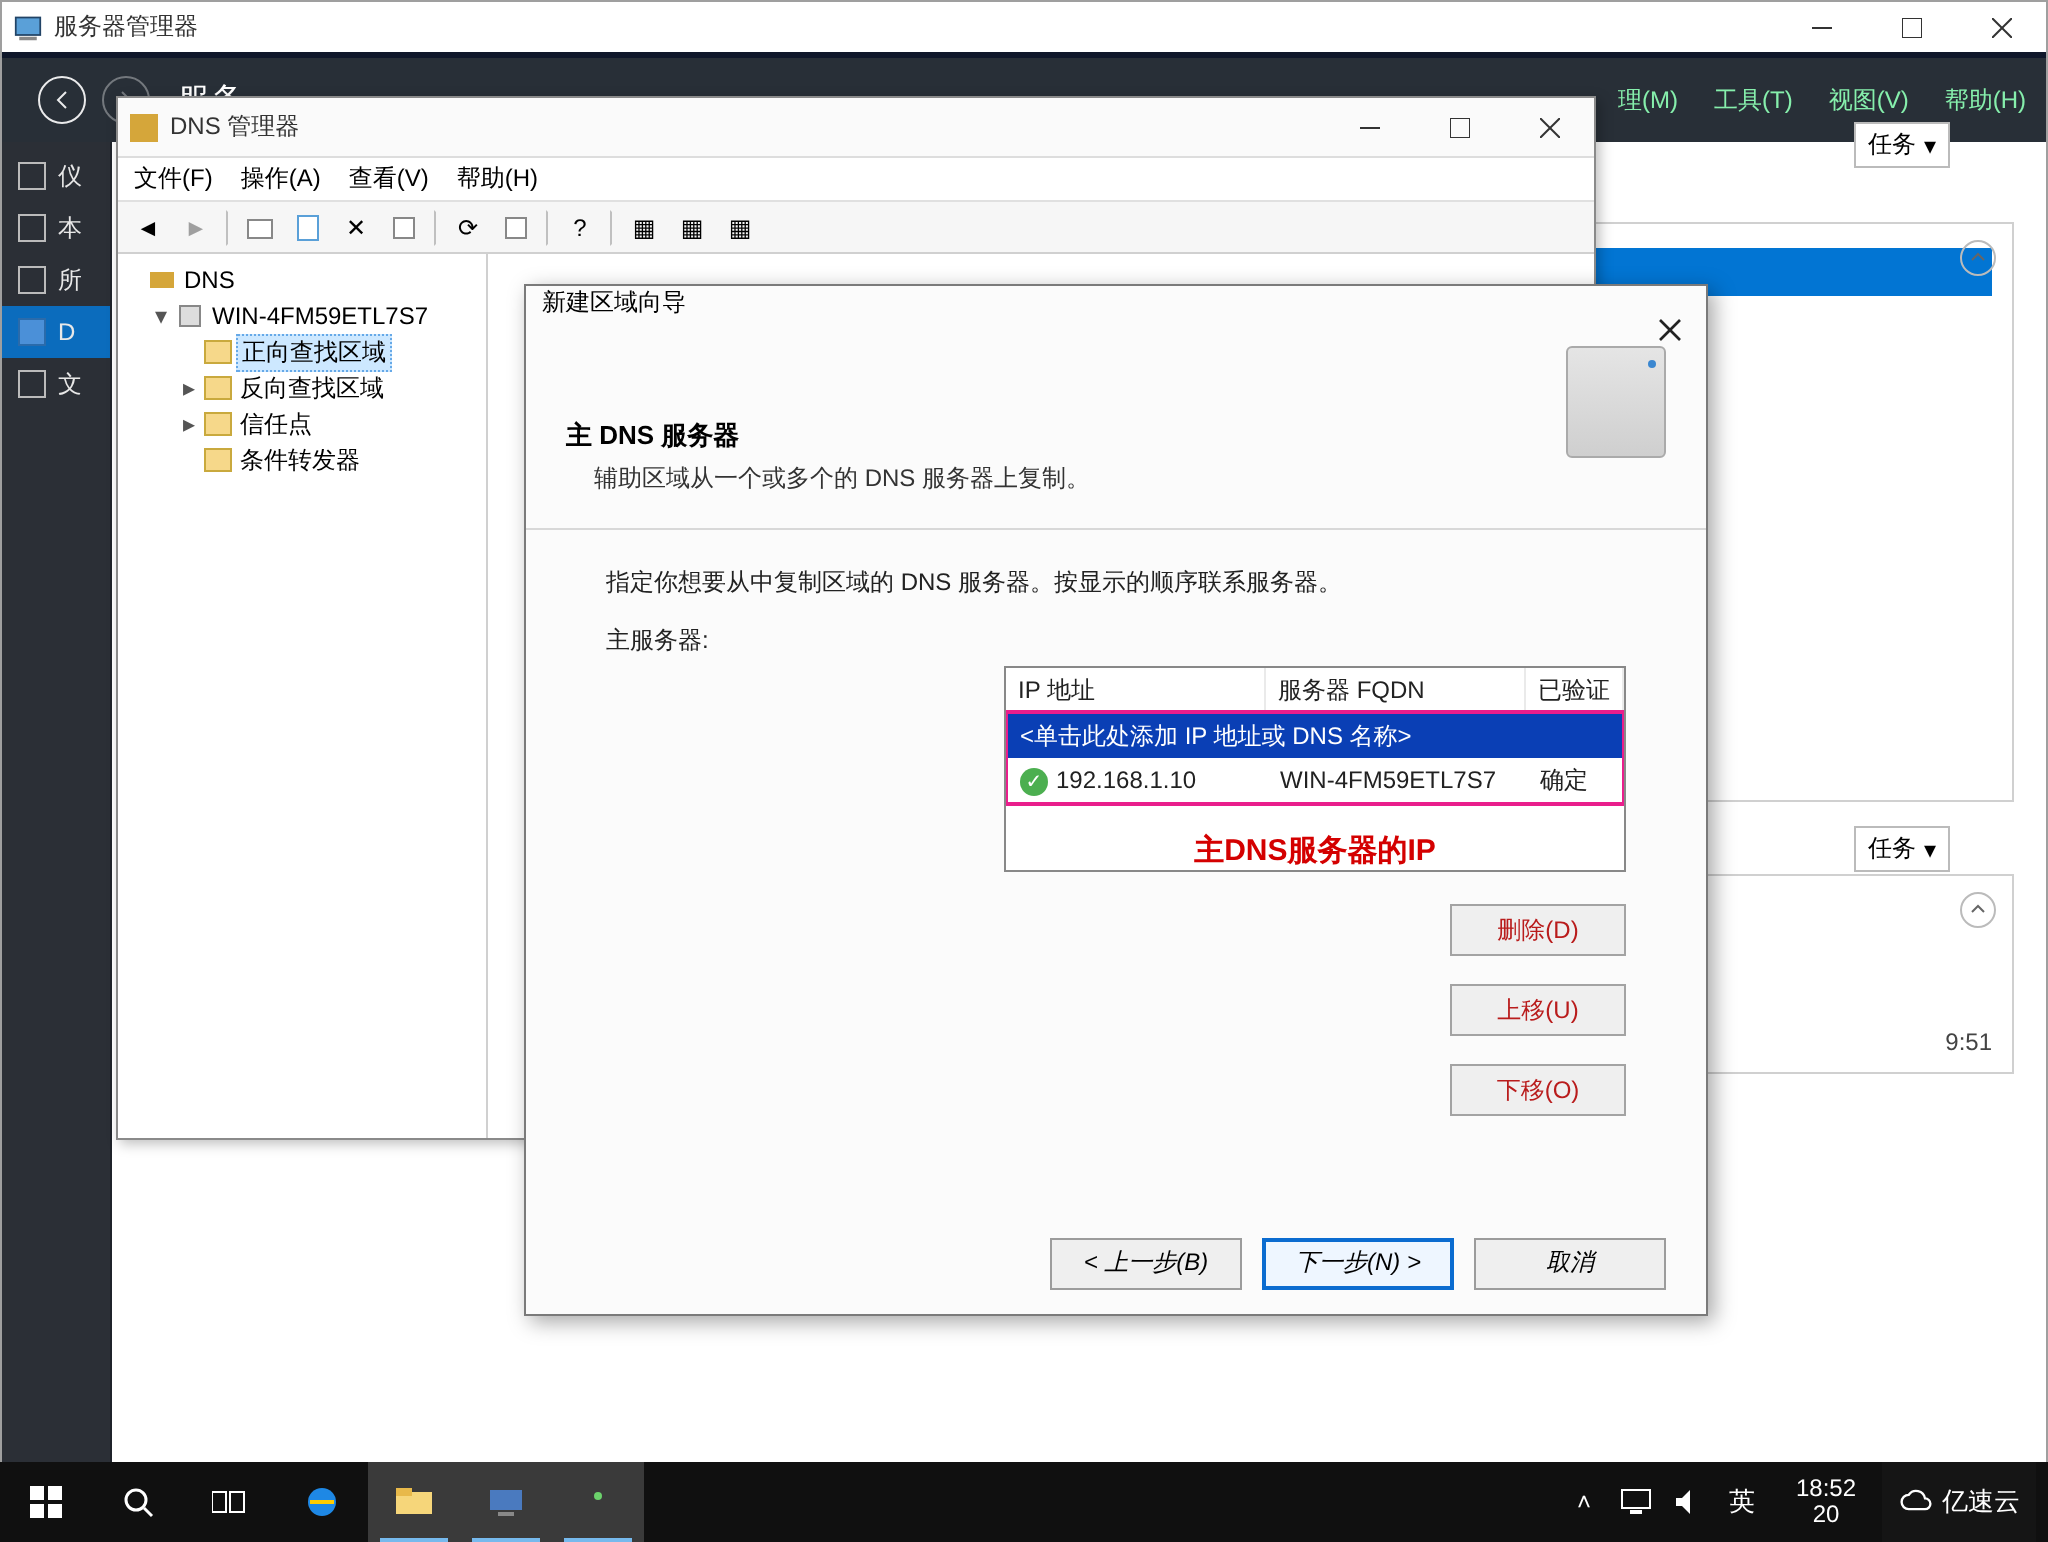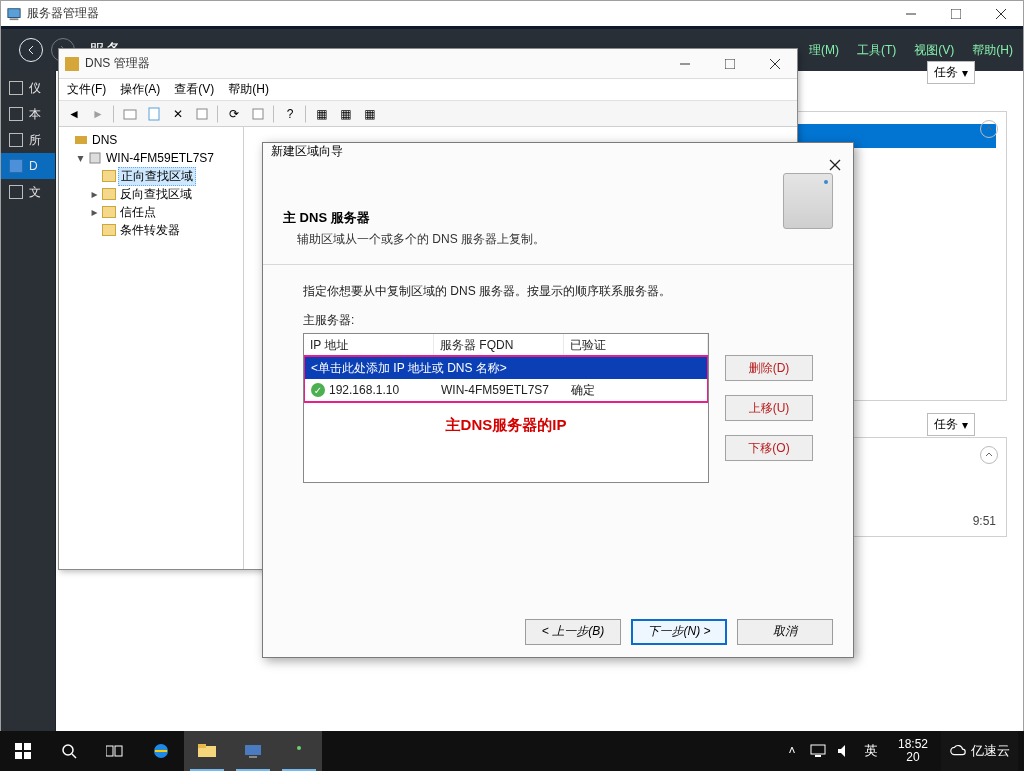--- a/index.html
+++ b/index.html
@@ -59,21 +59,21 @@
   .wiz-close { position: absolute; right: 8px; top: 12px; width: 20px; height: 20px; display:flex; align-items:center; justify-content:center; }
   .wiz-header { padding: 10px 20px 16px 20px; display: flex; border-bottom: 1px solid #d8d8d8; }
   .wiz-header .txt { flex: 1; }
   .wiz-header .h1 { font-weight: bold; font-size: 13px; margin-bottom: 4px; margin-top: 36px; }
   .wiz-header .h2 { color: #333; padding-left: 14px; }
   .wiz-header .srv-icon { width: 50px; height: 56px; background: linear-gradient(#e5e5e5,#cfcfcf); border: 1px solid #aaa; border-radius: 3px; position: relative; }
   .wiz-header .srv-icon::after { content: ""; position: absolute; right: 4px; top: 6px; width: 4px; height: 4px; background: #3b87d0; border-radius: 50%; }
 
   .wiz-body { flex: 1; padding: 18px 40px 10px 40px; color: #222; }
   .wiz-body .instr { margin-bottom: 12px; }
-  .list-wrap { display: flex; align-items: center; gap: 16px; }
+  .list-wrap { display: flex; align-items: flex-end; gap: 16px; flex-direction: column; }
   .list-box { flex: 1; border: 1px solid #888; background: #fff; height: 150px; overflow: hidden; position: relative; }
   .list-header { display: flex; height: 22px; border-bottom: 1px solid #d4d4d4; background: #fff; }
   .list-header .col { padding: 3px 6px; border-right: 1px solid #eaeaea; }
   .c1 { width: 130px; } .c2 { width: 130px; } .c3 { flex: 1; }
   .list-row { display: flex; align-items: center; height: 22px; }
   .list-row .col { padding: 2px 6px; }
   .row-add { background: #0a3fb5; color: #fff; }
   .row-add .col { padding: 2px 6px; }
   .pink { border: 2px solid #e91e8c; }
   .chk-ok { width: 14px; height: 14px; border-radius: 50%; background: #4caf50; display: inline-flex; align-items: center; justify-content: center; color: #fff; font-size: 10px; margin-right: 4px; }

